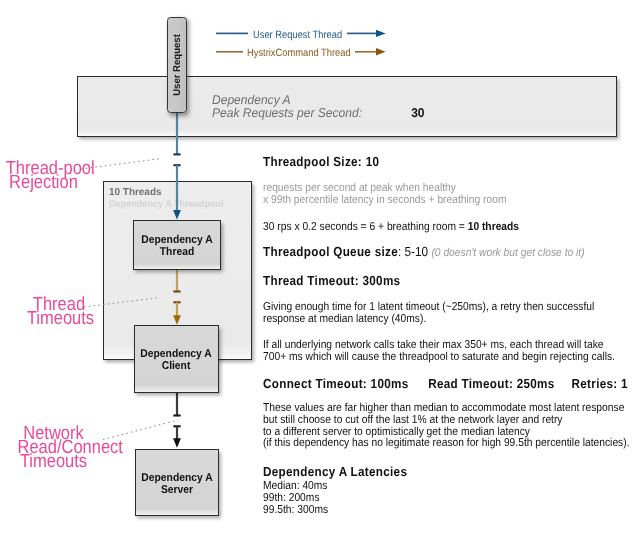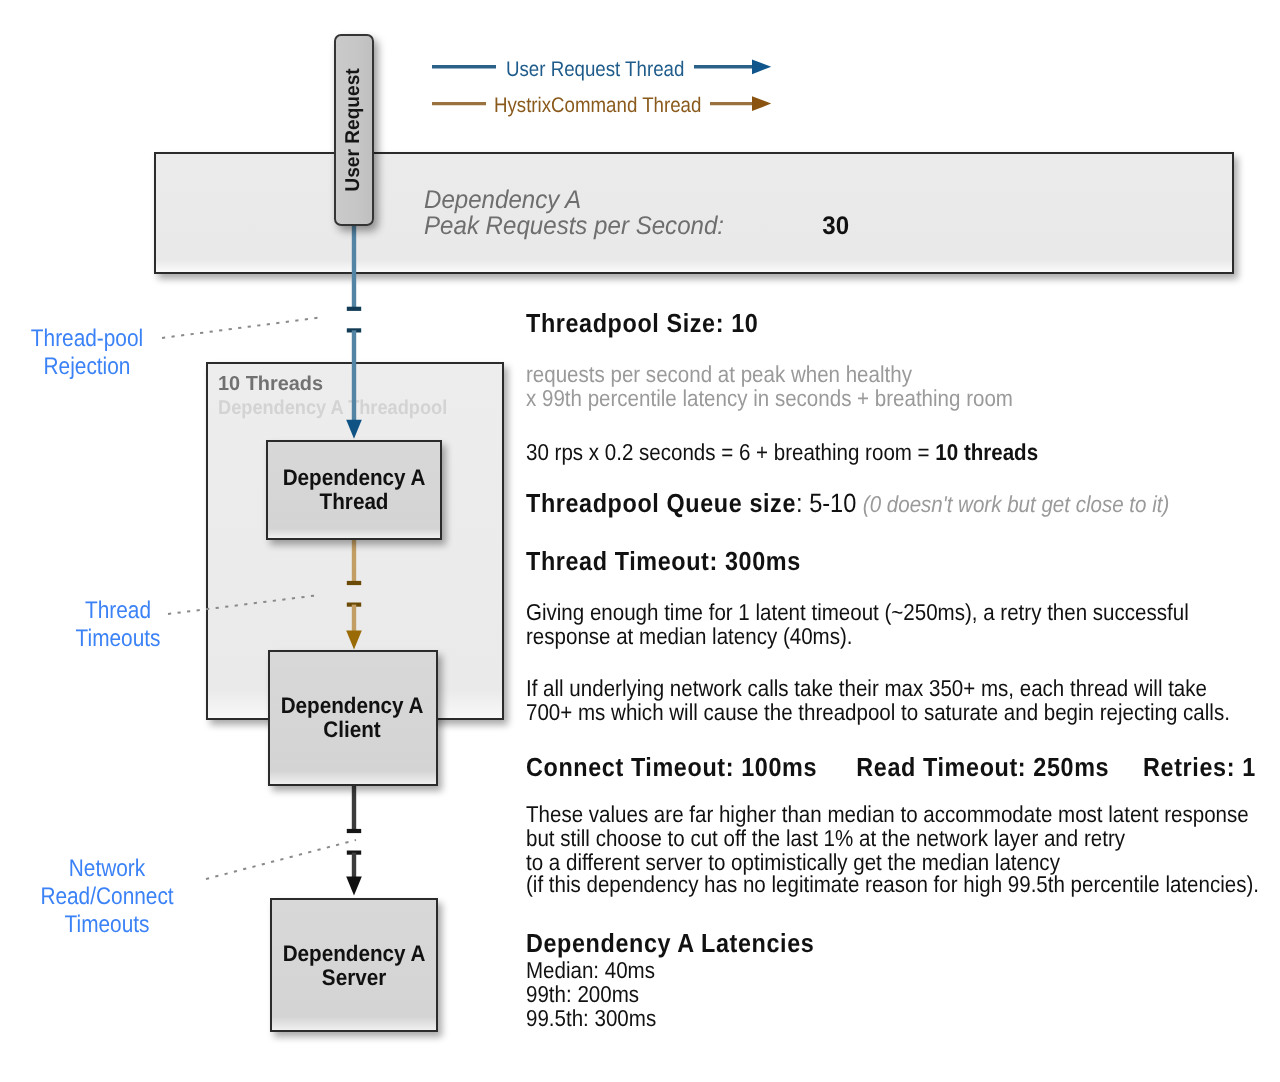--- a/index.html
+++ b/index.html
@@ -46,21 +46,21 @@
 
   
   .rt{position:absolute;left:263px;color:#111;white-space:nowrap;
       transform:scaleX(0.893);transform-origin:left top;}
   .h{font-weight:bold;font-size:13.1px;letter-spacing:0.34px;}
   .p{font-size:11.5px;line-height:11.8px;}
   .muted{color:#9a9a9a;}
   .it{font-style:italic;}
 
   
-  .llbl{position:absolute;text-align:center;color:#3b82f6;font-size:12px;line-height:14.2px;
+  .llbl{position:absolute;text-align:center;color:#ec4899;font-size:19px;line-height:14.2px;
         white-space:nowrap;}
   .llbl > div{transform:scaleX(0.868);}
 
   svg.over{position:absolute;left:0;top:0;width:640px;height:541px;overflow:visible;}
   .legtxt{font-size:10.6px;white-space:nowrap;transform:scaleX(0.882);transform-origin:left top;}
 </style>
 </head>
 <body>
 
 <div class="box banner">

